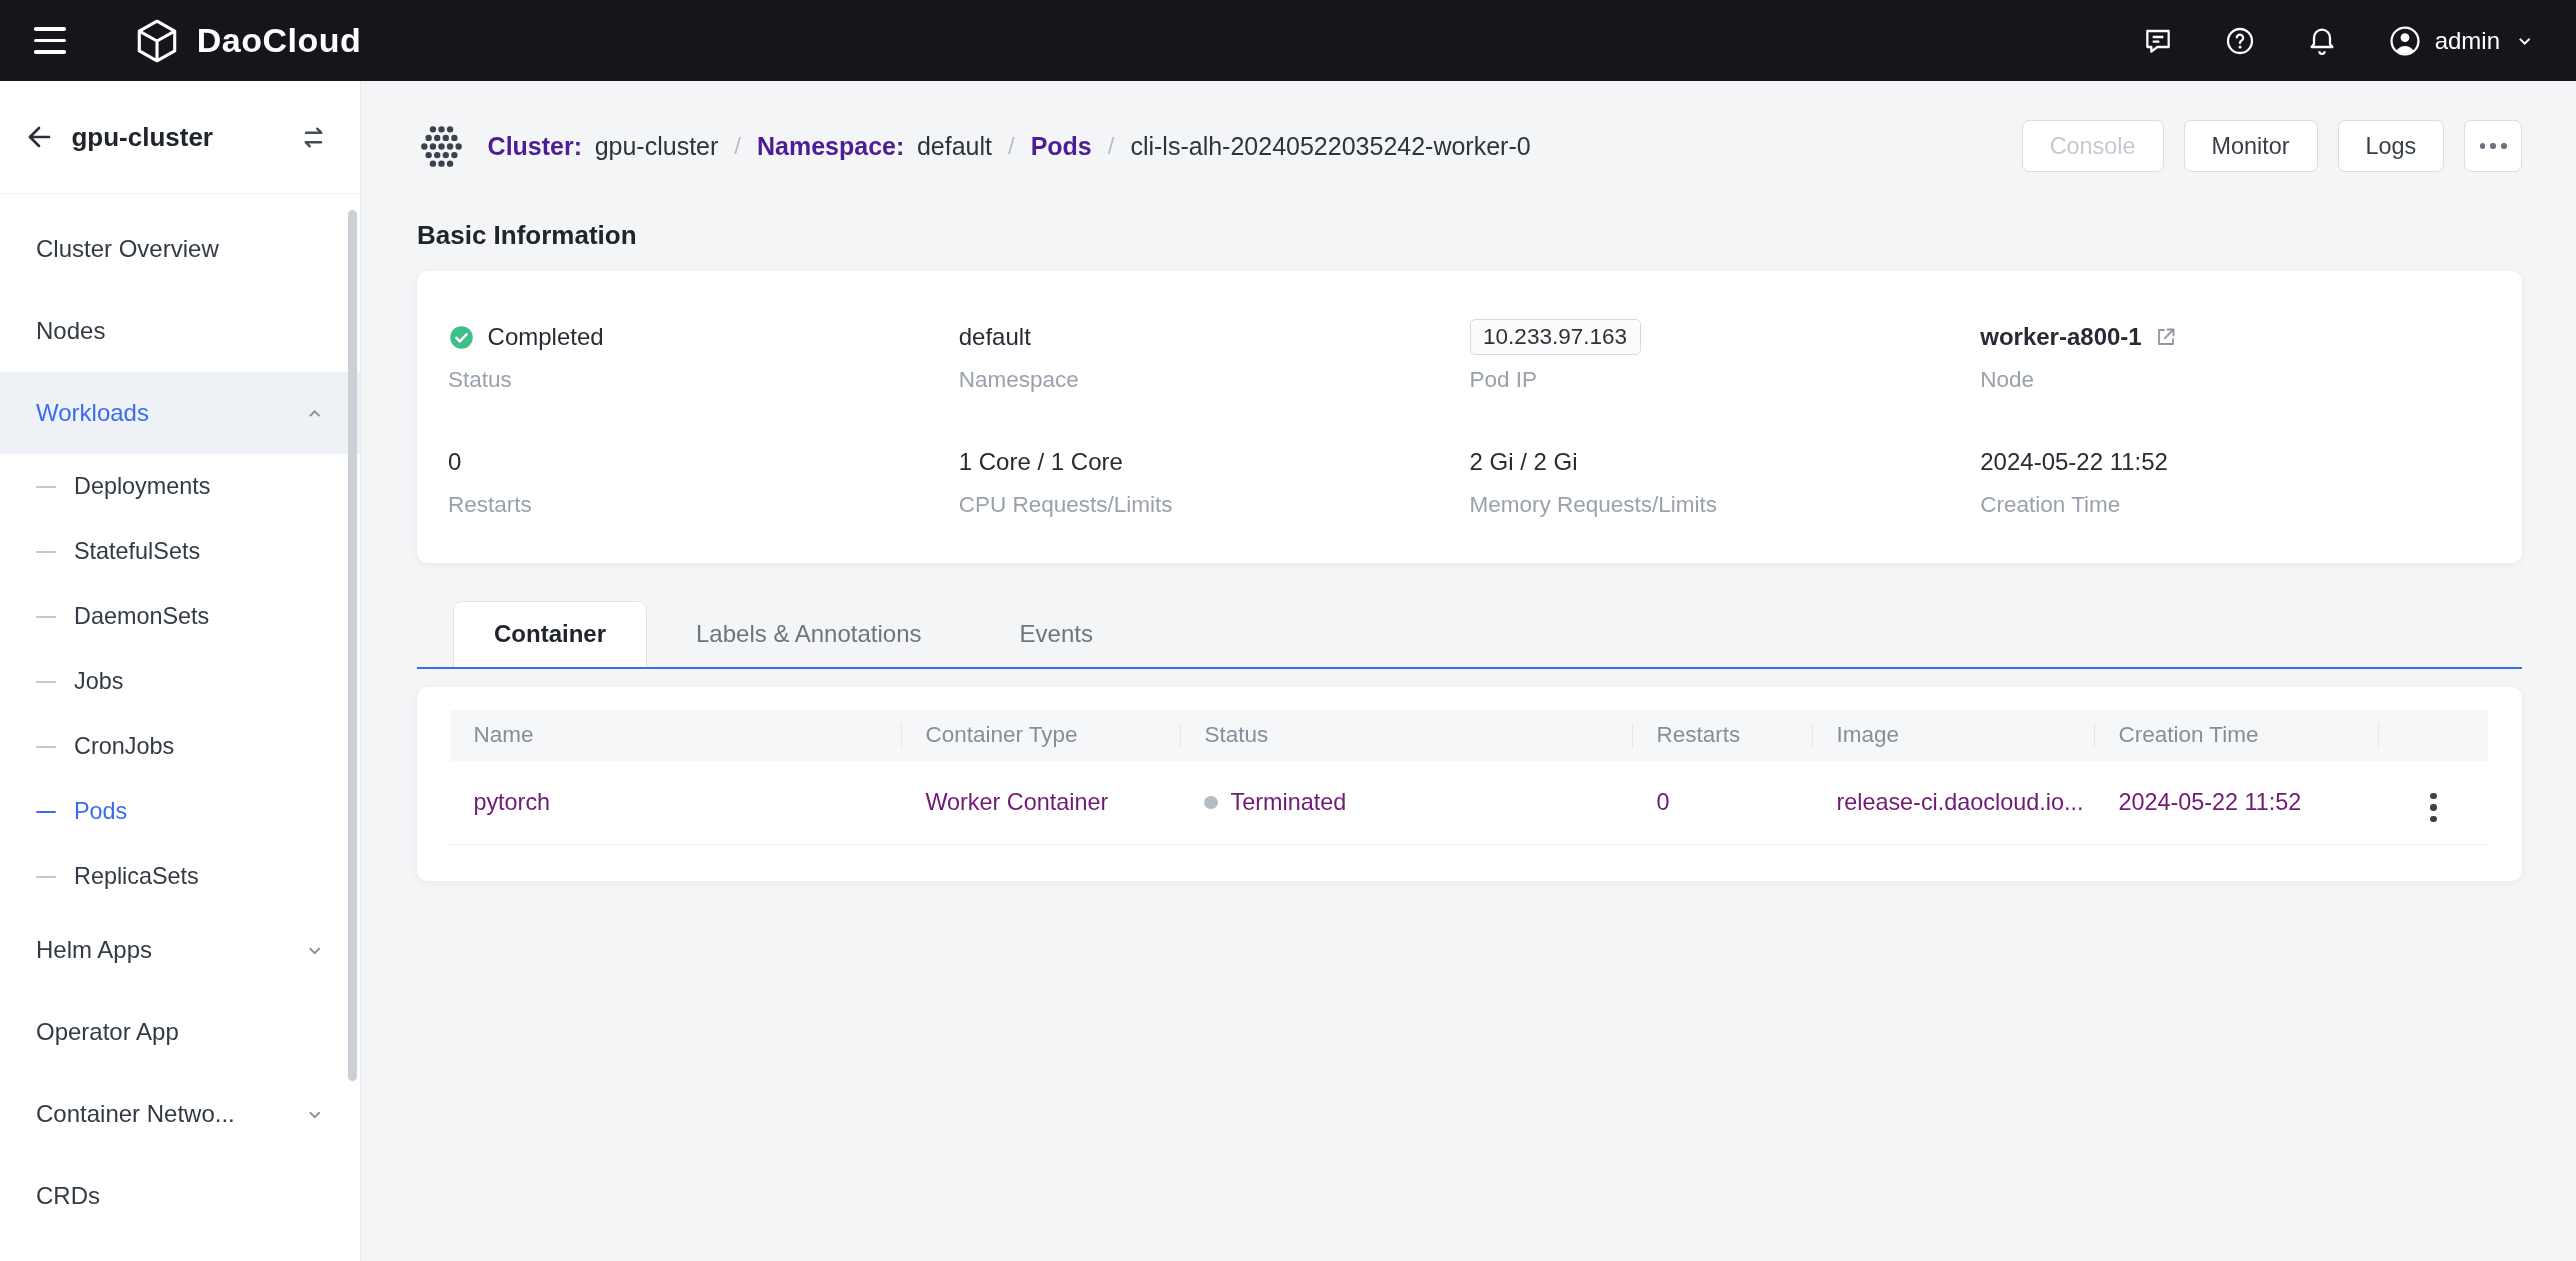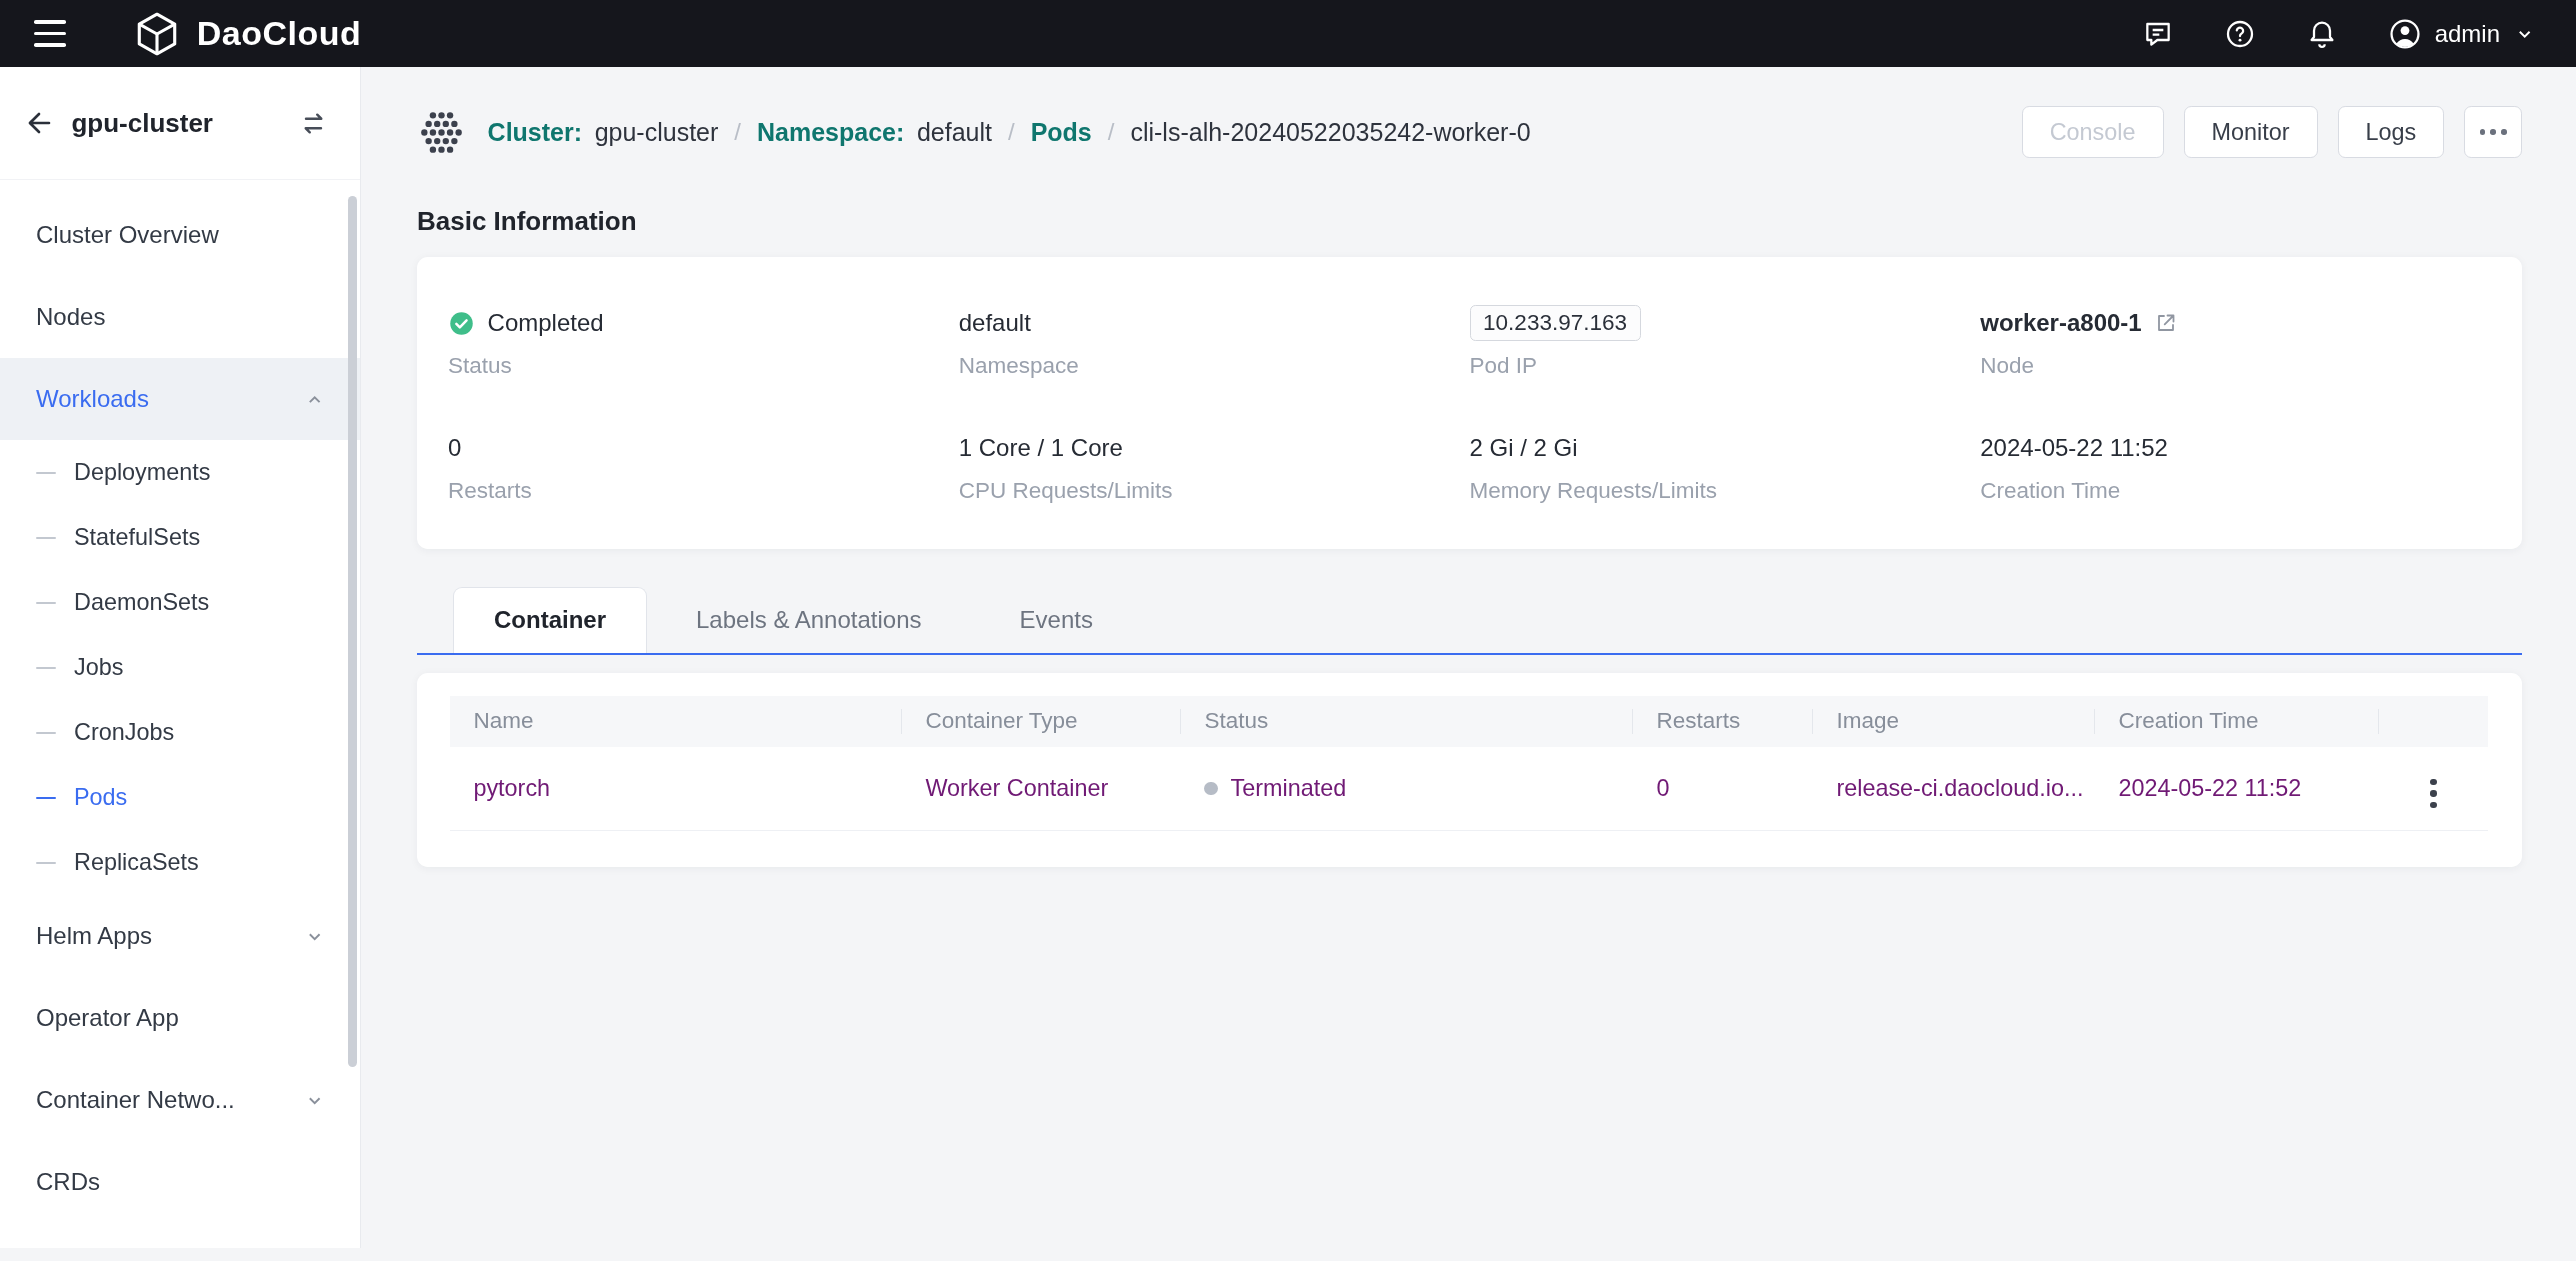--- a/index.html
+++ b/index.html
@@ -1,20 +1,20 @@
 <!DOCTYPE html>
 <html style="font-size:14.4px"><head>
 <meta charset="utf-8">
 <style>
   * { margin:0; padding:0; box-sizing:border-box; }
   html,body { width:2576px; height:1262px; overflow:hidden; }
   body { font-family:"Liberation Sans", sans-serif; background:#f4f5f7; color:#2b303a; }
 
   
-  .topbar { height:67px; background:#15161c; display:flex; align-items:center; padding:0 40px 0 27px; }
+  .topbar { height:81px; background:#15161c; display:flex; align-items:center; padding:0 40px 0 27px; }
   .hamburger { background:none; border:none; display:flex; flex-direction:column; gap:8px; cursor:pointer; padding:7.2px; }
   .hamburger span { width:32px; height:3.6px; background:#ffffff; border-radius:1.8px; display:block; }
   .brand { display:flex; align-items:center; gap:14.4px; margin-left:59px; cursor:pointer; }
   .brand-name { color:#ffffff; font-size:34px; font-weight:700; letter-spacing:0.5px; }
   .topbar-right { margin-left:auto; display:flex; align-items:center; gap:50px; }
   .icon-btn { background:none; border:none; cursor:pointer; display:flex; align-items:center; }
   .user-menu { display:flex; align-items:center; gap:12.6px; cursor:pointer; }
   .user-name { color:#ffffff; font-size:24px; }
 
   
@@ -32,21 +32,21 @@
   .sub-item { height:65px; display:flex; align-items:center; padding-left:36px; gap:18px; font-size:23.4px; color:#333a45; cursor:pointer; }
   .sub-dash { width:20px; height:2.7px; background:#c3c8d0; border-radius:1.8px; flex:none; }
   .sub-item.active { color:#3a6cf0; }
   .sub-item.active .sub-dash { background:#3a6cf0; }
   .sb-thumb { position:absolute; right:2.7px; top:129px; width:9px; height:871px; background:#cbcfd6; border-radius:4.5px; cursor:grab; }
 
   
   .main { flex:1; padding:0 54px 0 56px; overflow:hidden; }
   .breadcrumb-row { margin-top:27px; height:76px; display:flex; align-items:center; }
   .bc-icon { margin-right:21.6px; display:flex; }
-  .bc-label { font-weight:700; font-size:25px; color:#0f766e; white-space:nowrap; }
+  .bc-label { font-weight:700; font-size:25px; color:#4c1d95; white-space:nowrap; }
   .bc-item { font-size:25px; color:#2e333d; white-space:nowrap; }
   .bc-link { cursor:pointer; }
   .bc-sep { color:#b9bec7; margin:0 16px; font-size:24px; }
   .bc-gap { width:12.6px; flex:none; }
   .actions { margin-left:auto; display:flex; gap:20px; align-items:center; }
   .btn { height:52px; padding:0 27px; background:#ffffff; border:0.9px solid #d8dbe2; border-radius:7.2px;
          font-size:23.4px; color:#383e49; font-family:inherit; cursor:pointer; display:flex; align-items:center; }
   .btn.disabled { color:#c4c9d2; cursor:default; }
   .btn.more { padding:0 14.4px; gap:5.4px; }
   .btn.more i { width:5.4px; height:5.4px; border-radius:50%; background:#6b717d; display:block; }

